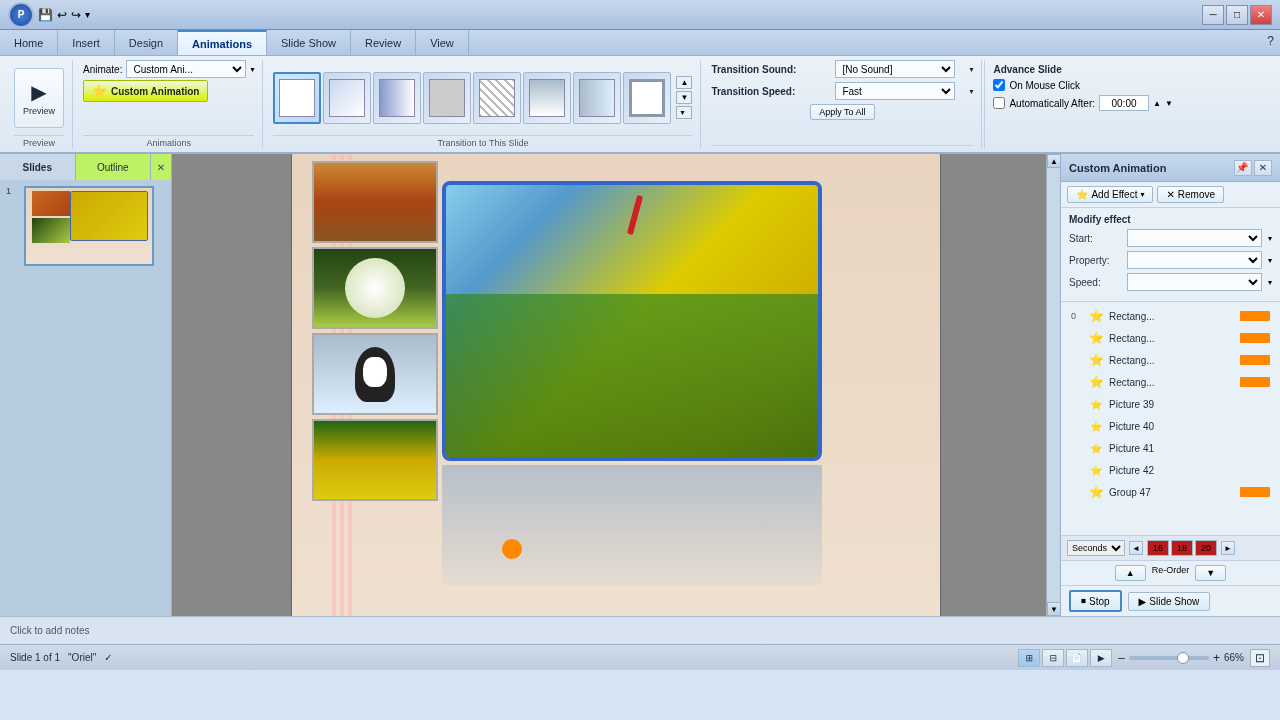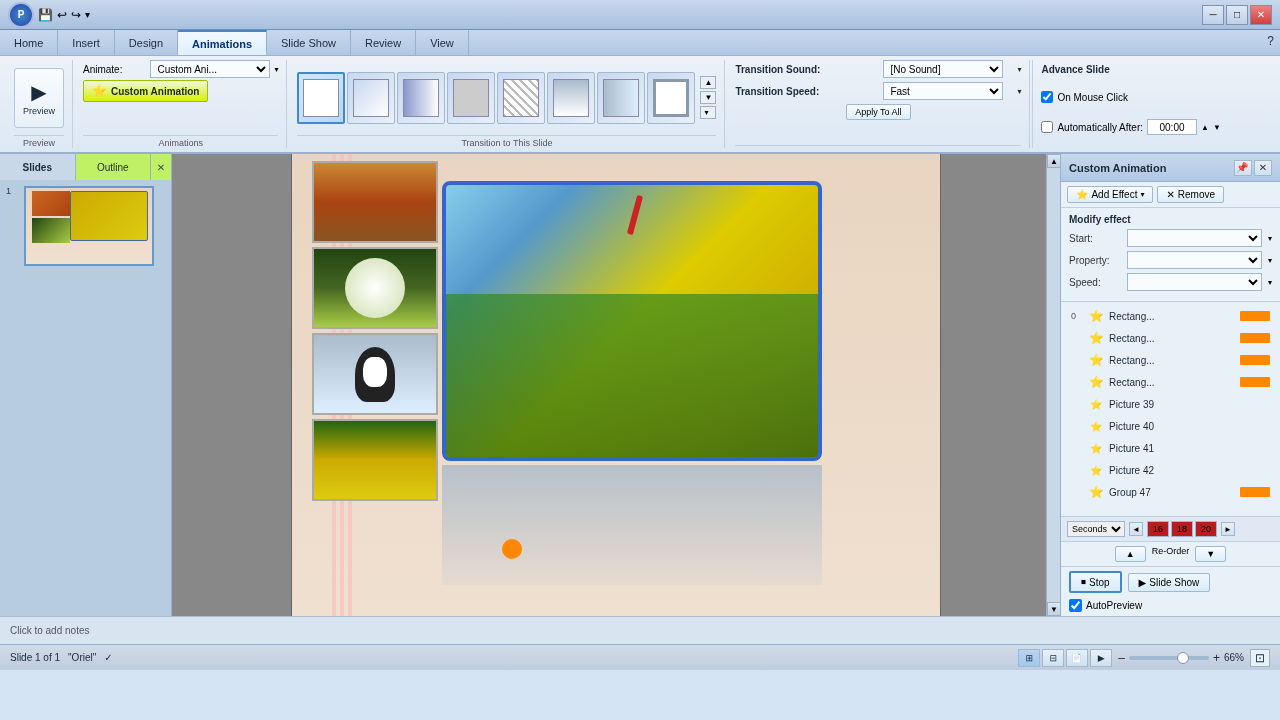--- a/index.html
+++ b/index.html
@@ -23,25 +23,25 @@
     .ribbon-btns { display: flex; gap: 3px; align-items: center; flex: 1; }
     .ribbon-btn-large { width: 50px; height: 60px; background: linear-gradient(to bottom, #f8fcff, #e8f0f8); border: 1px solid #b0c8e0; border-radius: 3px; cursor: pointer; display: flex; flex-direction: column; align-items: center; justify-content: center; font-size: 9px; color: #1a2a3a; text-align: center; gap: 2px; }
 
     
     .transition-grid { display: flex; gap: 2px; align-items: center; }
     .trans-thumb { width: 48px; height: 52px; background: linear-gradient(135deg, #c8d8f0, #e8f0f8); border: 1px solid #a0b8d0; border-radius: 2px; cursor: pointer; display: flex; align-items: center; justify-content: center; }
     .trans-thumb.active { border: 2px solid #4488cc; background: linear-gradient(135deg, #d0e8ff, #b8d8f8); }
     .trans-thumb-content { width: 36px; height: 38px; background: #fff; border: 1px solid #8888aa; display: flex; align-items: center; justify-content: center; font-size: 8px; color: #445; }
     .trans-opt-row { display: flex; align-items: center; gap: 14px; font-size: 10px; color: #1a2a3a; }
     .trans-opt-label { width: 110px; font-weight: bold; }
-    .trans-select { height: 18px; font-size: 10px; background: #f8fcff; border: 1px solid #a0b8d0; padding: 0 2px; min-width: 120px; margin-left: 24px; }
+    .trans-select { height: 18px; font-size: 10px; background: #f8fcff; border: 1px solid #a0b8d0; padding: 0 2px; min-width: 120px; }
     .trans-apply-btn { padding: 2px 8px; background: linear-gradient(to bottom, #f8fcff, #dceef8); border: 1px solid #a0b8d0; font-size: 9px; cursor: pointer; border-radius: 2px; }
 
     
-    .advance-section { display: flex; flex-direction: column; gap: 16px; padding: 4px 8px; border-left: 1px solid #c0d0e0; }
+    .advance-section { display: flex; flex-direction: column; gap: 4px; padding: 4px 8px; border-left: 1px solid #c0d0e0; }
     .advance-section .section-title { font-size: 10px; font-weight: bold; color: #1a2a3a; }
     .advance-row { display: flex; align-items: center; gap: 4px; font-size: 10px; }
     .adv-checkbox { width: 12px; height: 12px; }
     .adv-time { width: 50px; height: 16px; font-size: 10px; border: 1px solid #a0b8d0; text-align: center; }
 
     
     #main-area { display: flex; height: calc(720px - 30px - 122px - 26px); }
 
     
     #slide-panel { width: 172px; background: #c0d4e8; border-right: 1px solid #9ab0d0; display: flex; flex-direction: column; }
@@ -440,24 +440,20 @@
     <div class="bottom-controls">
       <button class="stop-btn">
         <span>⏹</span>
         <span>Stop</span>
       </button>
       <button class="show-btn">
         <span>▶</span>
         <span>Slide Show</span>
       </button>
     </div>
-    <div class="autopreview-row">
-      <input type="checkbox" checked="" style="">
-      <span>AutoPreview</span>
-    </div>
   </div>
 </div>
 
 <div id="notes-bar">
   <span>Click to add notes</span>
 </div>
 
 <div id="status-bar">
   <div class="status-left">
     <span>Slide 1 of 1</span>

